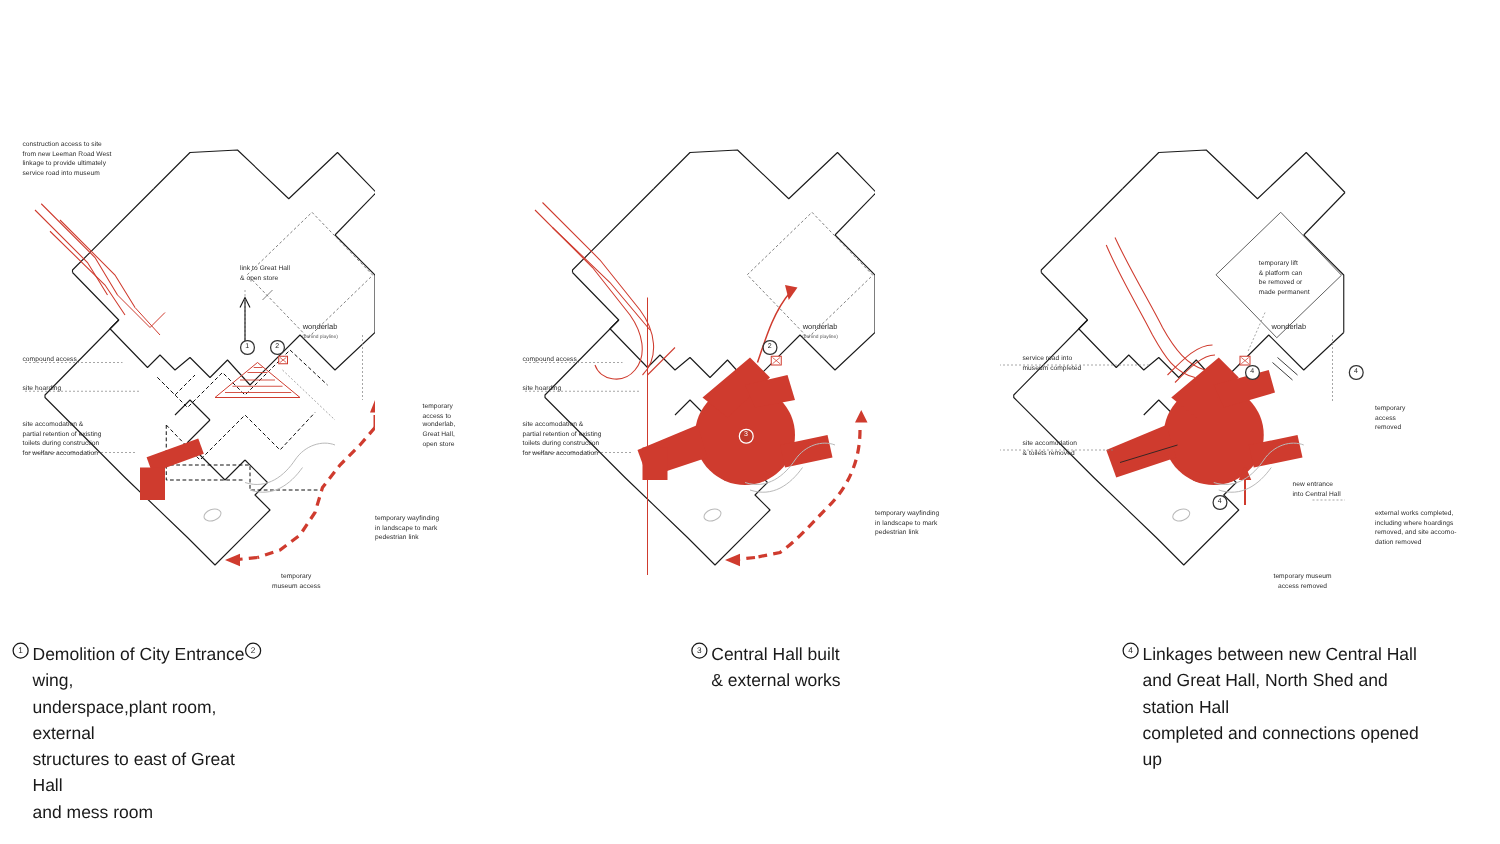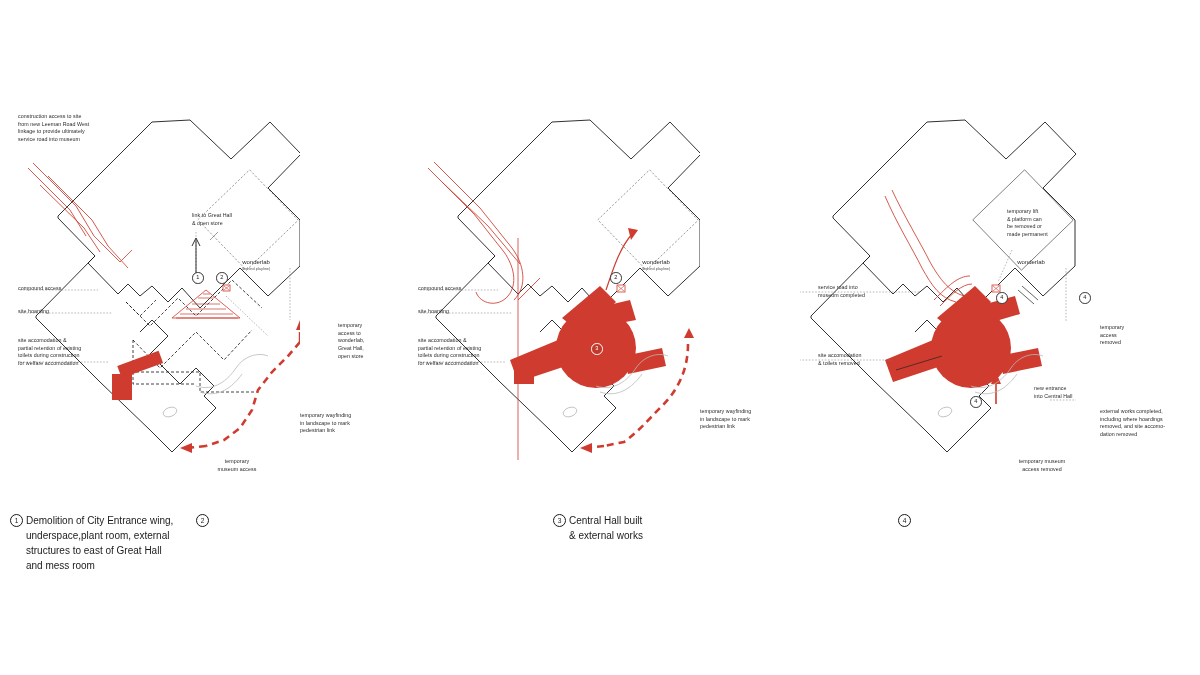--- a/index.html
+++ b/index.html
@@ -34,21 +34,21 @@
     position: absolute;
     font-size: 5.3px;
     line-height: 1.45;
     color: #2b2b2b;
     letter-spacing: 0.05px;
     white-space: pre-line;
   }
   .anno.center { text-align: center; }
   .cap {
     position: absolute;
-    font-size: 10px;
+    font-size: 14px;
     line-height: 1.5;
     color: #1a1a1a;
     white-space: pre-line;
   }
   .cap-num {
     position: absolute;
     width: 11px;
     height: 11px;
     border: 0.8px solid #1a1a1a;
     border-radius: 50%;
@@ -412,14 +412,17 @@
 structures to east of Great Hall
 and mess room</div>
 
   <div class="cap-num" style="left:196px; top:514px;">2</div>
 
   <div class="cap-num" style="left:553px; top:514px;">3</div>
   <div class="cap" style="left:569px; top:513px; width:170px;">Central Hall built
 &amp; external works</div>
 
   <div class="cap-num" style="left:898px; top:514px;">4</div>
+  <div class="cap" style="left:914px; top:513px; width:230px;">Linkages between new Central Hall
+and Great Hall, North Shed and station Hall
+completed and connections opened up</div>
 
 </div>
 
 </body></html>

